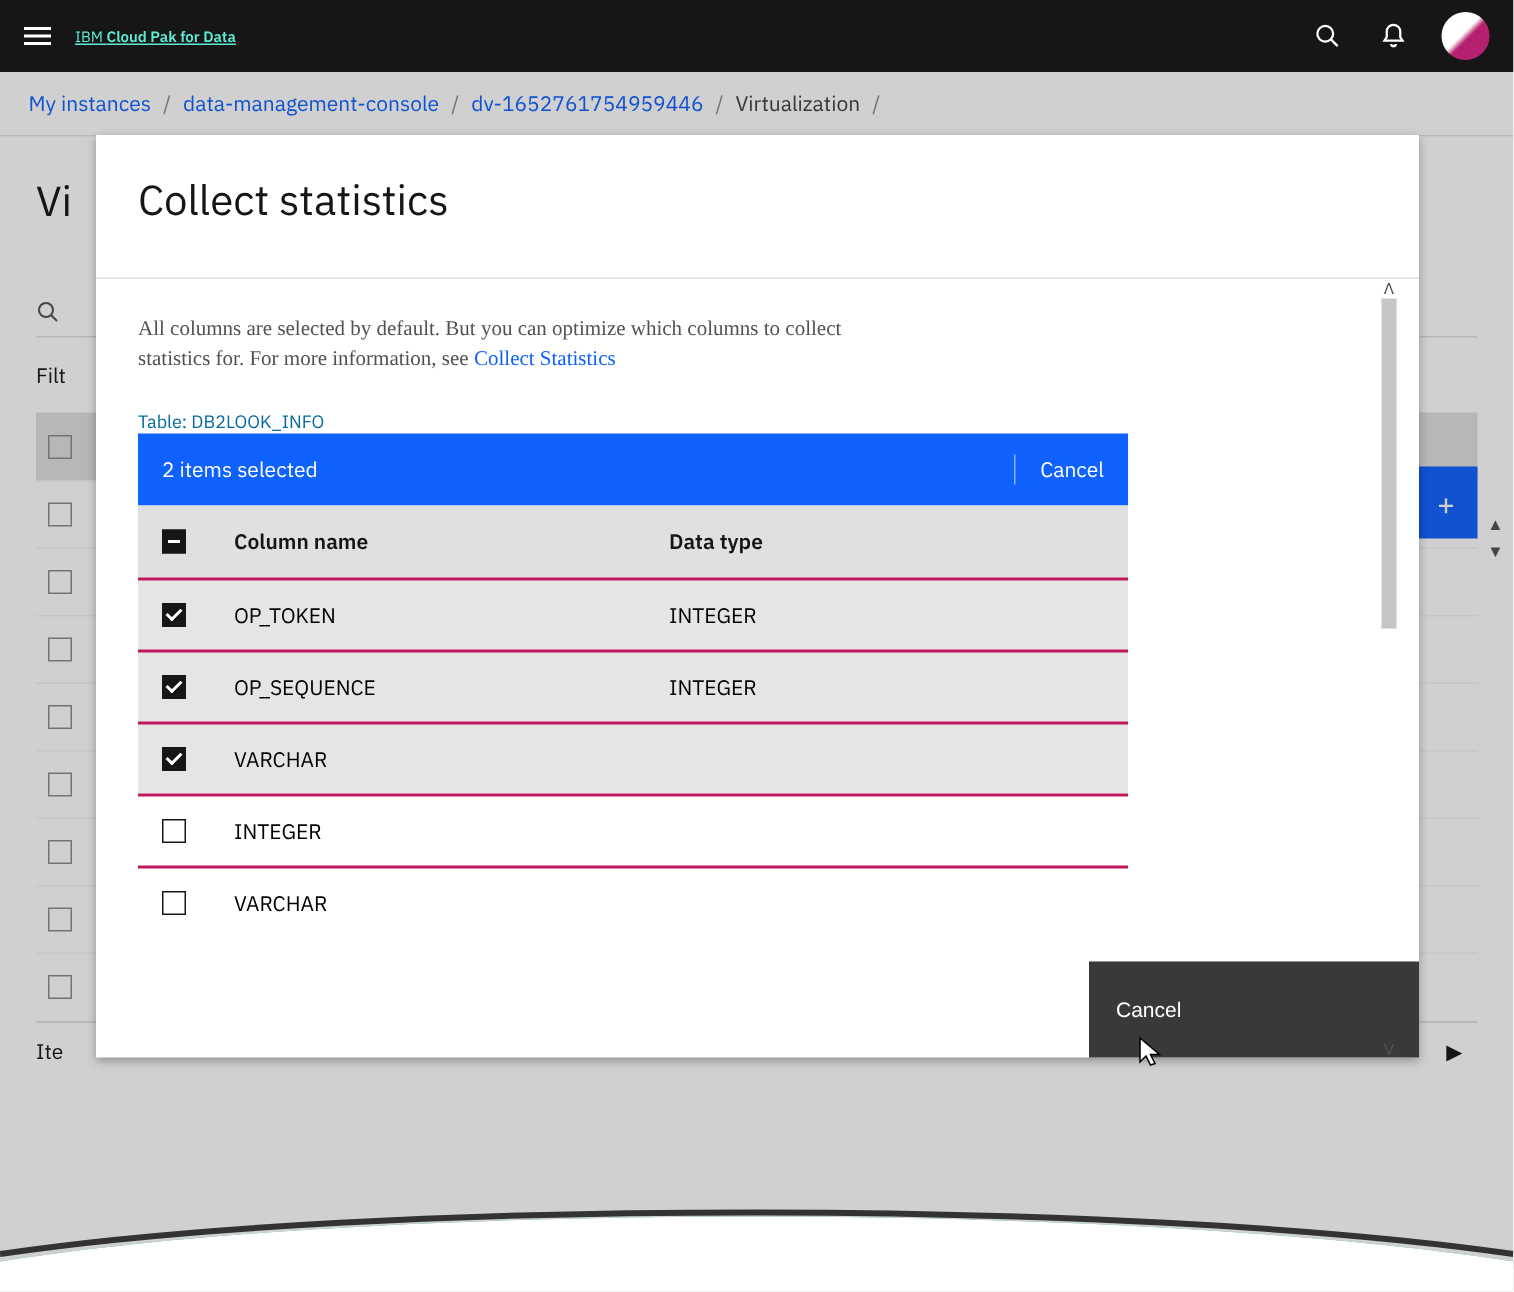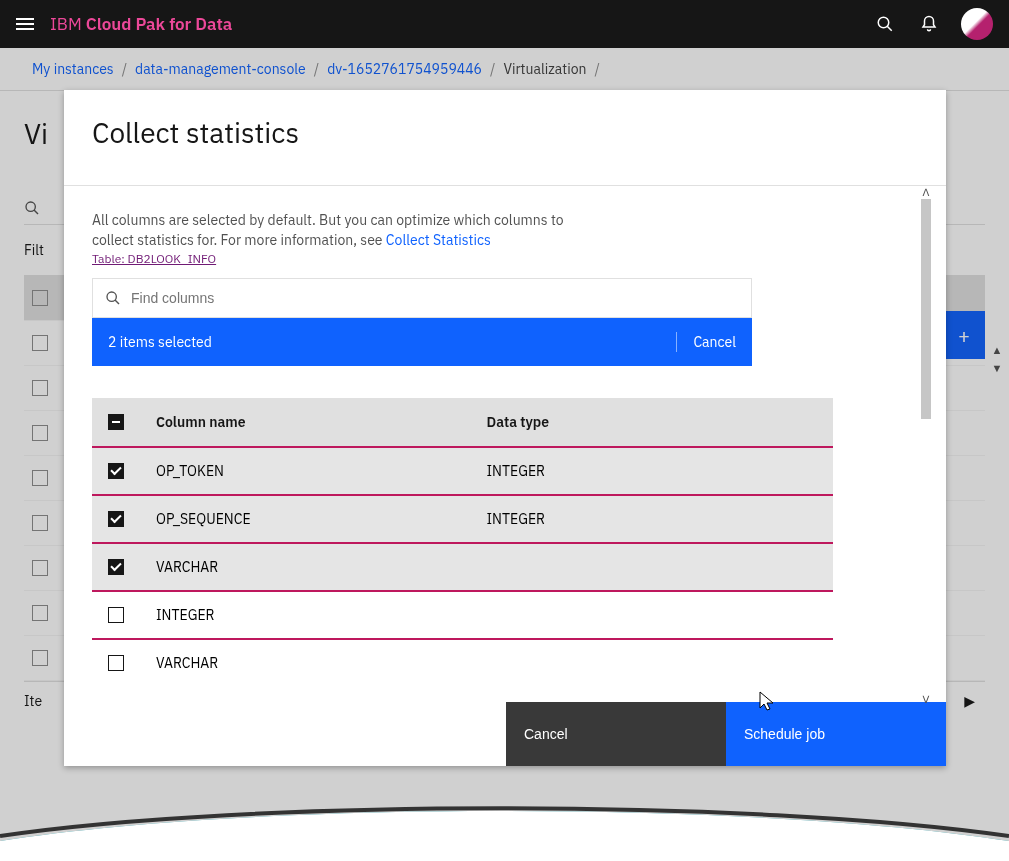--- a/index.html
+++ b/index.html
@@ -18,31 +18,31 @@
     color: #fff;
     height: 48px;
     display: flex;
     align-items: center;
     padding: 0 16px;
     justify-content: space-between;
   }
   .top-header-left { display: flex; align-items: center; gap: 16px; }
   .hamburger { display: flex; flex-direction: column; gap: 3px; cursor: pointer; }
   .hamburger span { width: 18px; height: 2px; background: #fff; }
-  .brand { font-size: 17px; color: #ec4899; }
+  .brand { font-size: 10px; color: #5eead4; text-decoration: underline; }
   .brand .light { font-weight: 400; }
   .brand .bold { font-weight: 600; }
   .top-header-right { display: flex; align-items: center; gap: 20px; }
   .icon-btn { cursor: pointer; display: flex; align-items: center; justify-content: center; width: 24px; height: 24px; }
   .avatar { width: 32px; height: 32px; border-radius: 50%; background: linear-gradient(135deg, #fff 0%, #fff 45%, #b5216e 55%, #b5216e 100%); }
 
   
   .breadcrumb-bar {
     background: #fff;
-    padding: 12px 32px;
+    padding: 12px 19px;
     border-bottom: 1px solid #e0e0e0;
     display: flex;
     align-items: flex-start;
     gap: 8px;
     font-size: 14px;
     color: #525252;
   }
   .breadcrumb-bar a { color: #0f62fe; text-decoration: none; }
   .breadcrumb-bar .sep { color: #8d8d8d; }
   .breadcrumb-bar .current { color: #404040; }
@@ -87,23 +87,23 @@
   }
   .modal-header {
     padding: 24px 28px 24px 28px;
     border-bottom: 1px solid #e0e0e0;
   }
   .modal-title { font-size: 28px; font-weight: 400; color: #161616; margin-bottom: 10px; }
   .modal-subtitle { font-size: 14px; color: #525252; }
 
   .modal-body { position:relative; padding: 24px 28px 0 28px; }
   .section-title { font-size: 20px; font-weight:400; color:#161616; margin-bottom: 10px; }
-  .section-desc { font-size: 14px; color:#525252; line-height:1.45; max-width:480px; }
+  .section-desc { font-size: 14px; color:#525252; line-height:1.45; max-width:480px;font-family:Liberation Serif, serif; }
   .section-desc a { color:#0f62fe; text-decoration:none; }
-  .table-label { font-size: 12px; color:#701a75; margin-top:0;text-decoration:underline; }
+  .table-label { font-size: 12px; color:#0369a1; margin-top:23px; }
 
   .find-columns {
     margin-top: 12px;
     display:flex; align-items:center;
     border:1px solid #e0e0e0;
     height:40px; padding:0 12px;
     width: 660px;
   }
   .find-columns input { border:none; outline:none; font-size:14px; flex:1; background:transparent; color:#525252; }
 
@@ -114,21 +114,21 @@
     background:#0f62fe;
     color:#fff;
     display:flex; align-items:center; justify-content:space-between;
     padding:0 16px;
     font-size:14px;
   }
   .selection-bar .right { display:flex; align-items:center; gap:16px; }
   .selection-bar .divider { width:1px; height:20px; background:rgba(255,255,255,0.5); }
   .selection-bar .cancel-link { cursor:pointer; }
 
-  .col-table { width:741px;margin-top:32px; }
+  .col-table { width:660px; }
   .col-header, .col-row {
     display:grid;
     grid-template-columns: 48px 1fr 1fr;
     align-items:center;
     padding: 0 16px;
     height:48px;
     font-size:14px;
   }
   .col-header { background:#e0e0e0; font-weight:600; color:#161616; }
   .chk { width:16px; height:16px; border:1px solid #161616; display:flex; align-items:center; justify-content:center; cursor:pointer; }
@@ -267,27 +267,20 @@
   <div class="modal-header">
     <div class="modal-title">Collect statistics</div>
   </div>
 
   <div class="modal-body">
     <div class="section-desc">
       <span>All columns are selected by default. But you can optimize which columns to collect statistics for. For more information, see </span><a href="#">Collect Statistics</a>
     </div>
     <div class="table-label">Table: DB2LOOK_INFO</div>
 
-    <div class="find-columns">
-      <svg width="16" height="16" viewBox="0 0 24 24" fill="none" stroke="#525252" stroke-width="2" style="margin-right:10px">
-          <circle cx="10" cy="10" r="7"></circle>
-          <line x1="15" y1="15" x2="21" y2="21"></line>
-        </svg>
-      <input type="text" placeholder="Find columns" style="">
-    </div>
 
     <div class="selection-bar">
       <span>2 items selected</span>
       <div class="right">
         <span class="divider"></span>
         <span class="cancel-link">Cancel</span>
       </div>
     </div>
 
     <div class="col-table">
@@ -327,21 +320,20 @@
       <div class="track" style="height:490px;">
         <div class="thumb" style="height:220px; margin-top:0;"></div>
       </div>
       <span class="arrow" style="margin-top:auto">ᐯ</span>
     </div>
   </div>
 
   <div class="modal-footer">
     <div class="spacer"></div>
     <button class="btn-cancel">Cancel</button>
-    <button class="btn-primary">Schedule job</button>
   </div>
 </div>
 
 <div class="cursor-icon" style="left:758px; top:690px;">
   <svg viewBox="0 0 20 22">
       <path d="M2 2 L2 18 L6 14 L9 20 L12 19 L9 13 L15 13 Z" fill="#fff" stroke="#000" stroke-width="1"></path>
     </svg>
 </div>
 
 <div class="wave-container">

